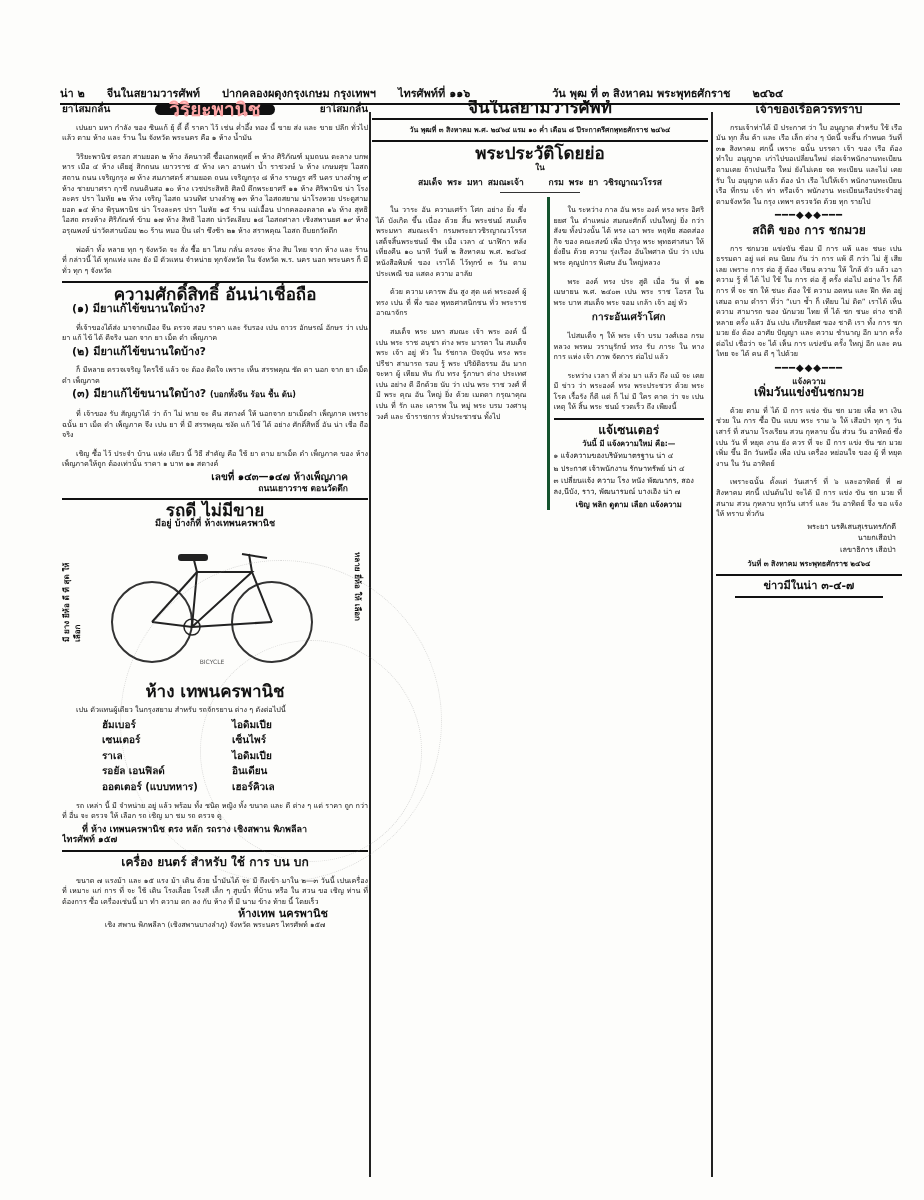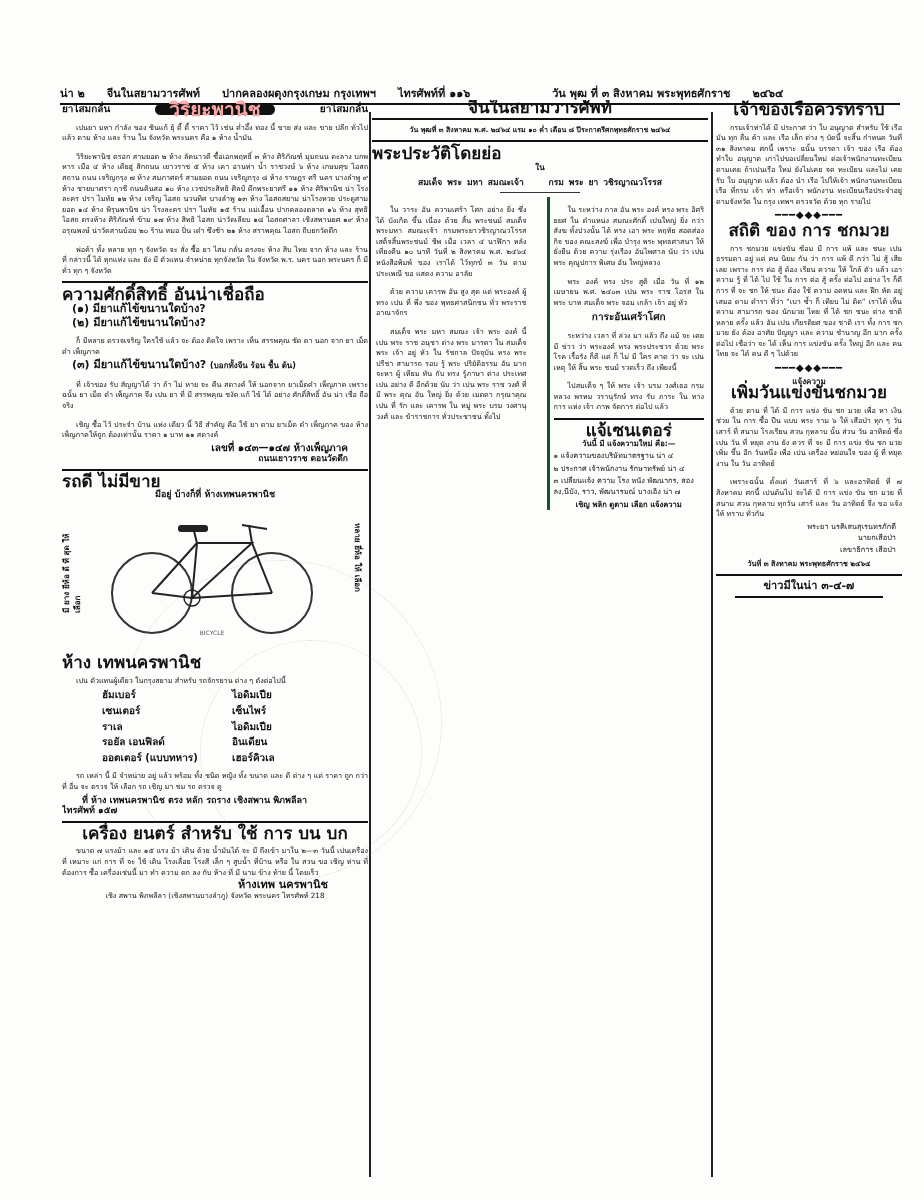--- a/index.html
+++ b/index.html
@@ -17,22 +17,22 @@
   .vrule{position:absolute;top:112px;width:1.5px;background:#222;height:1065px;}
   .hrule{height:2px;background:#111;margin:5px 0;}
   .hrule-thin{height:1px;background:#333;margin:4px 0;}
   .center{text-align:center;}
   .bold{font-weight:bold;}
   p{margin:8px 0 2px 0;text-indent:14px;text-align:justify;}
   .banner{display:flex;justify-content:space-between;align-items:center;margin-top:4px;}
   .banner .side{font-size:10px;font-weight:bold;}
   .brand-box{background:#111;color:#fca5a5;border-radius:14px;padding:0 14px;
        font-family:"DejaVu Serif",serif;font-size:19px;font-weight:bold;}
-  .h-big{font-size:17px;font-weight:bold;text-align:left;margin:6px 0 4px;}
-  .h-med{font-size:17px;font-weight:bold;text-align:center;margin:4px 0 3px;}
+  .h-big{font-size:17px;font-weight:bold;text-align:center;margin:6px 0 4px;}
+  .h-med{font-size:12px;font-weight:bold;text-align:center;margin:4px 0 3px;}
   .q{font-size:11px;font-weight:bold;margin:3px 0 1px 10px;}
   .addr{text-align:right;font-size:10px;font-weight:bold;margin-right:20px;}
   .bike-area{position:relative;height:150px;margin:4px 0;}
   .bike-side-l{position:absolute;left:0;top:20px;writing-mode:vertical-rl;transform:rotate(180deg);
        font-size:8px;font-weight:bold;height:90px;}
   .bike-side-r{position:absolute;right:6px;top:20px;writing-mode:vertical-rl;
        font-size:8px;font-weight:bold;height:90px;}
   .bike-svg{position:absolute;left:40px;top:0;}
   .models{display:grid;grid-template-columns:110px 120px;column-gap:20px;row-gap:5px;
        margin:4px 0 4px 40px;font-size:10px;font-weight:bold;}
@@ -77,20 +77,21 @@
       <p>เปนยา มหา กำลัง ของ ซินแก้ ยุ้ ตี้ ตี้ ราคา ไว้ เช่น ค่ำอึ้ง ทอง นี้ ขาย ส่ง และ ขาย ปลีก ทั่วไป แล้ว ตาม ห้าง และ ร้าน ใน จังหวัด พระนคร คือ ๑ ห้าง น้ำมัน</p>
       <p>วิริยะพานิช ตรอก สามยอด ๒ ห้าง ลัคนาวดี ซื้อเอกพฤทธิ์ ๓ ห้าง ศิริภัณฑ์ มุมถนน ตะลาง บกพหาร เมือ ๔ ห้าง เตียฮู่ สิกถนน เยาวราช ๕ ห้าง เคา อานท่า น้ำ ราชวงษ์ ๖ ห้าง เกษมศุข ไอสถสถาน ถนน เจริญกรุง ๗ ห้าง สมภาศตร์ สามยอด ถนน เจริญกรุง ๘ ห้าง ราษฎร ศรี นคร บางลำพู ๙ ห้าง ชายบาศรา ฤาชี ถนนดินสอ ๑๐ ห้าง เวชประสิทธิ ศิลป์ ตึกพระยาศรี ๑๑ ห้าง ศิริพานิช น่า โรงละคร ปรา ไมทัย ๑๒ ห้าง เจริญ ไอสถ นวนทิศ บางลำพู ๑๓ ห้าง ไอสถสยาม น่าโรงหวย ประตูสามยอด ๑๔ ห้าง พิรุนพานิช น่า โรงละคร ปรา ไมทัย ๑๕ ร้าน แม่เอื้อน ปากคลองตลาด ๑๖ ห้าง สุทธิ ไอสถ ตรงห้าง ศิริภัณฑ์ ข้าม ๑๗ ห้าง สิทธิ ไอสถ น่าวัดเลียบ ๑๘ ไอสถศาลา เชิงสพานยศ ๑๙ ห้าง อรุณพงษ์ น่าวัดสานบ้อม ๒๐ ร้าน หมอ ปิ่น เต๋า ซึงซ้า ๒๑ ห้าง สราพคุณ ไอสถ ถีบยกวัดตึก</p>
       <p>พ่อค้า ทั้ง หลาย ทุก ๆ จังหวัด จะ สั่ง ซื้อ ยา ไสม กลั่น ตรงจะ ห้าง สิบ ไทย จาก ห้าง และ ร้าน ที่ กล่าวนี้ ได้ ทุกแห่ง และ ยัง มี ตัวแทน จำหน่าย ทุกจังหวัด ใน จังหวัด พ.ร. นคร นอก พระนคร ก็ มี ทั่ว ทุก ๆ จังหวัด</p>
     </div>
 
     <div class="hrule"></div>
 
     <div>
       <div class="h-big">ความศักดิ์สิทธิ์ อันน่าเชื่อถือ</div>
       <div class="q">(๑) มียาแก้ไข้ขนานใดบ้าง?</div>
+      <p>ที่เจ้าของได้ส่ง มาจากเมือง จีน ตรวจ สอบ ราคา และ รับรอง เปน ถาวร อักษรณ์ อักษร ว่า เปน ยา แก้ ไข้ ได้ ดีจริง นอก จาก ยา เม็ด ดำ เพ็ญภาค</p>
       <div class="q">(๒) มียาแก้ไข้ขนานใดบ้าง?</div>
       <p>ก็ มีหลาย ตรวจเจริญ ใครใช้ แล้ว จะ ต้อง ติดใจ เพราะ เห็น สรรพคุณ ชัด ตา นอก จาก ยา เม็ด ดำ เพ็ญภาค</p>
       <div class="q"><span>(๓) มียาแก้ไข้ขนานใดบ้าง?</span>
         <span style="font-size:8px">(บอกทั้งจีน ร้อน ชื้น ต้น)</span></div>
       <p>ที่ เจ้าของ รับ สัญญาได้ ว่า ถ้า ไม่ หาย จะ คืน สตางค์ ให้ นอกจาก ยาเม็ดดำ เพ็ญภาค เพราะ ฉนั้น ยา เม็ด ดำ เพ็ญภาค จึง เปน ยา ที่ มี สรรพคุณ ชงัด แก้ ไข้ ได้ อย่าง ศักดิ์สิทธิ์ อัน น่า เชื่อ ถือ จริง</p>
       <p>เชิญ ซื้อ ไว้ ประจำ บ้าน แห่ง เดียว นี้ วิธี สำคัญ คือ ใช้ ยา ตาม ยาเม็ด ดำ เพ็ญภาค ของ ห้างเพ็ญภาคให้ถูก ต้องเท่านั้น ราคา ๑ บาท ๑๑ สตางค์</p>
       <div class="addr">เลขที่ ๑๔๓—๑๔๗ ห้างเพ็ญภาค</div>
       <div class="addr" style="font-size:8.5px">ถนนเยาวราช ตอนวัดตึก</div>
     </div>
 
@@ -135,21 +136,21 @@
       <div class="bold" style="font-size:9px;margin-left:20px">ที่ ห้าง เทพนครพานิช ตรง หลัก รถราง เชิงสพาน พิภพลีลา</div>
       <div class="bold" style="font-size:9px">ไทรศัพท์ ๑๕๗</div>
     </div>
 
     <div class="hrule"></div>
 
     <div>
       <div class="h-med">เครื่อง ยนตร์ สำหรับ ใช้ การ บน บก</div>
       <p>ขนาด ๗ แรงม้า และ ๑๕ แรง ม้า เดิน ด้วย น้ำมันได้ จะ มี ถึงเข้า มาใน ๒—๓ วันนี้ เปนเครื่อง ที่ เหมาะ แก่ การ ที่ จะ ใช้ เดิน โรงเลื่อย โรงสี เล็ก ๆ สูบน้ำ ที่บ้าน หรือ ใน สวน ขอ เชิญ ท่าน ที่ ต้องการ ซื้อ เครื่องเช่นนี้ มา ทำ ความ ตก ลง กับ ห้าง ที่ มี นาม ข้าง ท้าย นี้ โดยเร็ว</p>
       <div class="addr" style="font-size:11px;margin-right:40px">ห้างเทพ นครพานิช</div>
-      <div class="center">เชิง สพาน พิภพลีลา (เชิงสพานบางลำภู) จังหวัด พระนคร ไทรศัพท์ 218</div>
+      <div class="center">เชิง สพาน พิภพลีลา (เชิงสพานบางลำภู) จังหวัด พระนคร ไทรศัพท์ ๑๕๗</div>
     </div>
   </div>
 
   <div class="col col-mid">
     <div class="paper-title">จีนในสยามวารศัพท์</div>
     <div class="hrule"></div>
     <div class="date-line">วัน พุฒที่ ๓ สิงหาคม พ.ศ. ๒๔๖๔ แรม ๑๐ ค่ำ เดือน ๘ ปีระกาตรีศกพุทธศักราช ๒๔๖๔</div>
     <div class="hrule"></div>
     <div class="h-big">พระประวัติโดยย่อ</div>
     <div class="center bold" style="font-size:8px">ใน</div>
@@ -163,22 +164,22 @@
     <div class="two-col">
       <div>
         <p>ใน วาระ อัน ความเศร้า โศก อย่าง ยิ่ง ซึ่ง ได้ บังเกิด ขึ้น เนื่อง ด้วย สิ้น พระชนม์ สมเด็จพระมหา สมณะเจ้า กรมพระยาวชิรญาณวโรรส เสด็จสิ้นพระชนม์ ชีพ เมื่อ เวลา ๔ นาฬิกา หลังเที่ยงคืน ๑๐ นาที วันที่ ๒ สิงหาคม พ.ศ. ๒๔๖๔ หนังสือพิมพ์ ของ เราได้ ไว้ทุกข์ ๓ วัน ตาม ประเพณี ขอ แสดง ความ อาลัย</p>
         <p>ด้วย ความ เคารพ อัน สูง สุด แด่ พระองค์ ผู้ ทรง เปน ที่ พึ่ง ของ พุทธศาสนิกชน ทั่ว พระราชอาณาจักร</p>
         <p>สมเด็จ พระ มหา สมณะ เจ้า พระ องค์ นี้ เปน พระ ราช อนุชา ต่าง พระ มารดา ใน สมเด็จ พระ เจ้า อยู่ หัว ใน รัชกาล ปัจจุบัน ทรง พระ ปรีชา สามารถ รอบ รู้ พระ ปริยัติธรรม อัน มาก จะหา ผู้ เทียม ทัน กับ ทรง รู้ภาษา ต่าง ประเทศ เปน อย่าง ดี อีกด้วย นับ ว่า เปน พระ ราช วงศ์ ที่ มี พระ คุณ อัน ใหญ่ ยิ่ง ด้วย เมตตา กรุณาคุณ เปน ที่ รัก และ เคารพ ใน หมู่ พระ บรม วงศานุวงศ์ และ ข้าราชการ ทั่วประชาชน ทั้งไป</p>
       </div>
       <div>
         <p>ใน ระหว่าง กาล อัน พระ องค์ ทรง พระ อิศริยยศ ใน ตำแหน่ง สมณะศักดิ์ เปนใหญ่ ยิ่ง กว่า สังฆ ทั้งปวงนั้น ได้ ทรง เอา พระ หฤทัย สอดส่อง กิจ ของ คณะสงฆ์ เพื่อ บำรุง พระ พุทธศาสนา ให้ ยั่งยืน ด้วย ความ รุ่งเรือง อันไพศาล นับ ว่า เปน พระ คุณูปการ พิเศษ อัน ใหญ่หลวง</p>
         <p>พระ องค์ ทรง ประ สูติ เมื่อ วัน ที่ ๑๒ เมษายน พ.ศ. ๒๔๐๓ เปน พระ ราช โอรส ใน พระ บาท สมเด็จ พระ จอม เกล้า เจ้า อยู่ หัว</p>
         <div class="h-med" style="font-size:10px">การะอันเศร้าโศก</div>
+        <p>ไปสมเด็จ ๆ ให้ พระ เจ้า บรม วงศ์เธอ กรม หลวง พรหม วรานุรักษ์ ทรง รับ ภาระ ใน ทาง การ แห่ง เจ้า ภาพ จัดการ ต่อไป แล้ว</p>
         <p>ระหว่าง เวลา ที่ ล่วง มา แล้ว ถึง แม้ จะ เคย มี ข่าว ว่า พระองค์ ทรง พระประชวร ด้วย พระ โรค เรื้อรัง ก็ดี แต่ ก็ ไม่ มี ใคร คาด ว่า จะ เปน เหตุ ให้ สิ้น พระ ชนม์ รวดเร็ว ถึง เพียงนี้</p>
-        <p>ไปสมเด็จ ๆ ให้ พระ เจ้า บรม วงศ์เธอ กรม หลวง พรหม วรานุรักษ์ ทรง รับ ภาระ ใน ทาง การ แห่ง เจ้า ภาพ จัดการ ต่อไป แล้ว</p>
         <div class="hrule"></div>
         <div>
           <div class="h-med">แจ้เซนเตอร่</div>
           <div class="center bold" style="font-size:7.6px">วันนี้ มี แจ้งความใหม่ คือ:—</div>
           <ul class="notice-list">
             <li>๑ แจ้งความของบริษัทมาตรฐาน น่า ๔</li>
             <li>๒ ประกาศ เจ้าพนักงาน รักษาทรัพย์ น่า ๔</li>
             <li>๓ เปลี่ยนแจ้ง ความ โรง หนัง พัฒนากร, สองลง,นีบัง, ราว, พัฒนารมณ์ บางเอิง น่า ๗</li>
           </ul>
           <div class="center bold" style="font-size:7.6px">เชิญ พลิก ดูตาม เลือก แจ้งความ</div>

